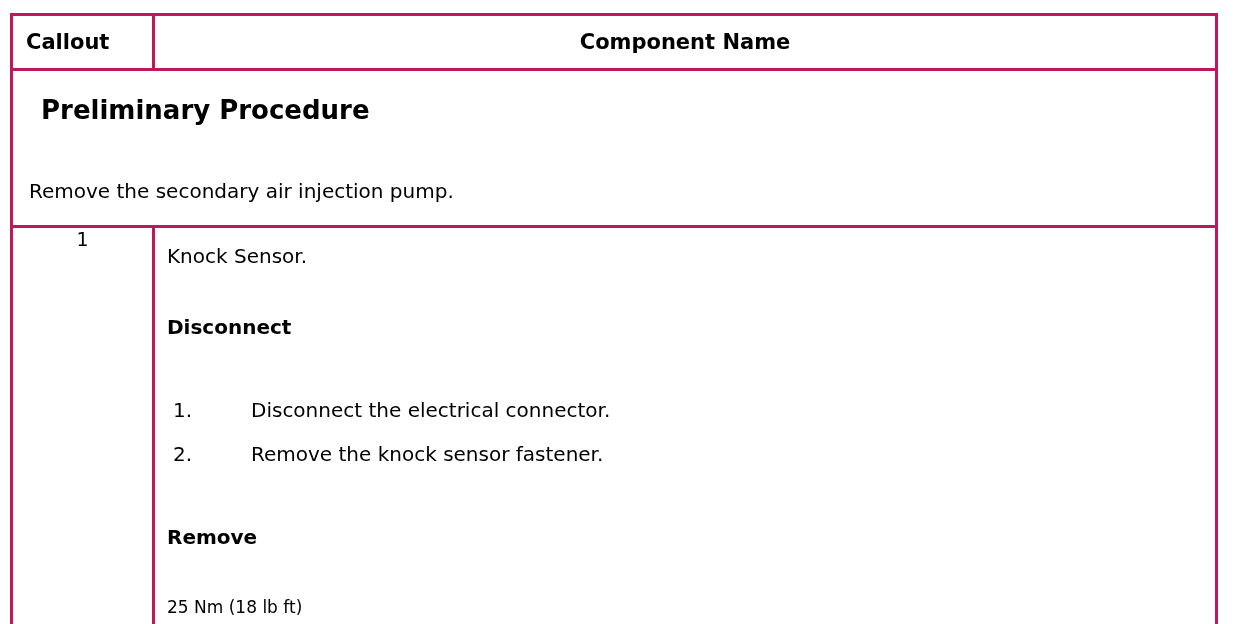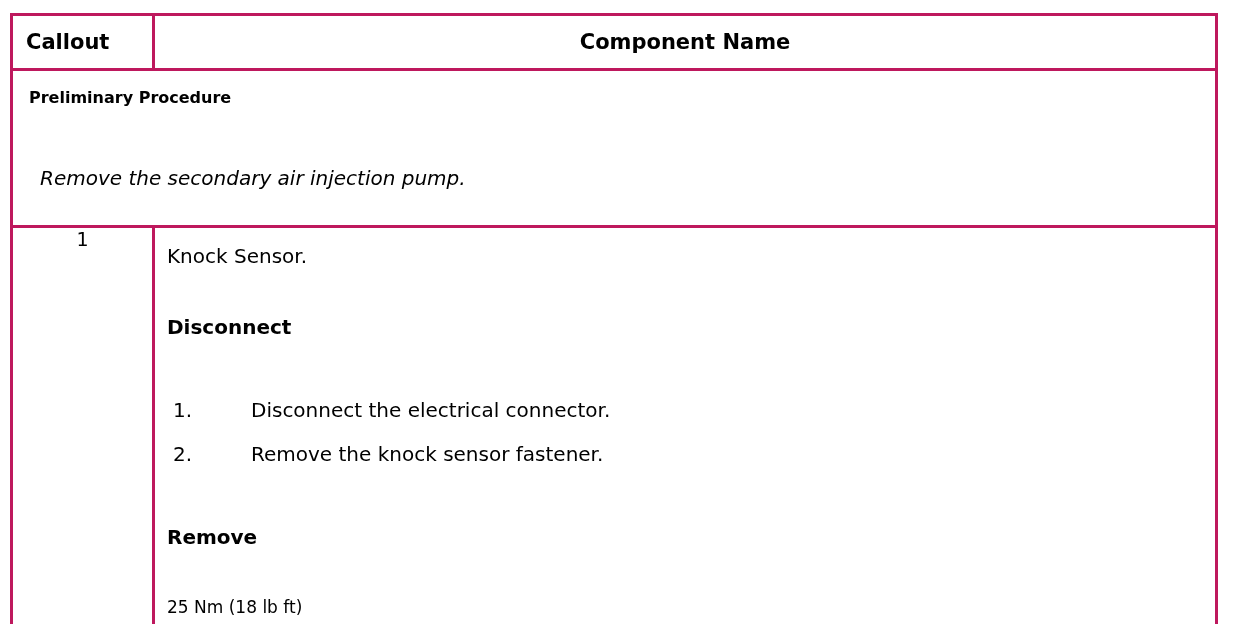--- a/index.html
+++ b/index.html
@@ -60,30 +60,29 @@
     text-align: center;
   }
 
   
   .prelim-cell {
     padding: 14px 16px 20px 16px !important;
     height: 120px;
   }
   .prelim-title {
     font-weight: bold;
-    font-size: 16px;
+    font-size: 26px;
     line-height: 26px;
-    margin: 0;
+    margin: 12px;
   }
   .prelim-body {
     font-size: 20px;
     line-height: 26px;
-    margin: 11px;
+    margin: 0;
     padding-top: 43px;
-    font-style: italic;
   }
 
   
   .callout-num-cell {
     vertical-align: middle;
     text-align: center;
     font-size: 19px;
   }
   .detail-cell {
     padding: 15px 16px 18px 12px !important;

